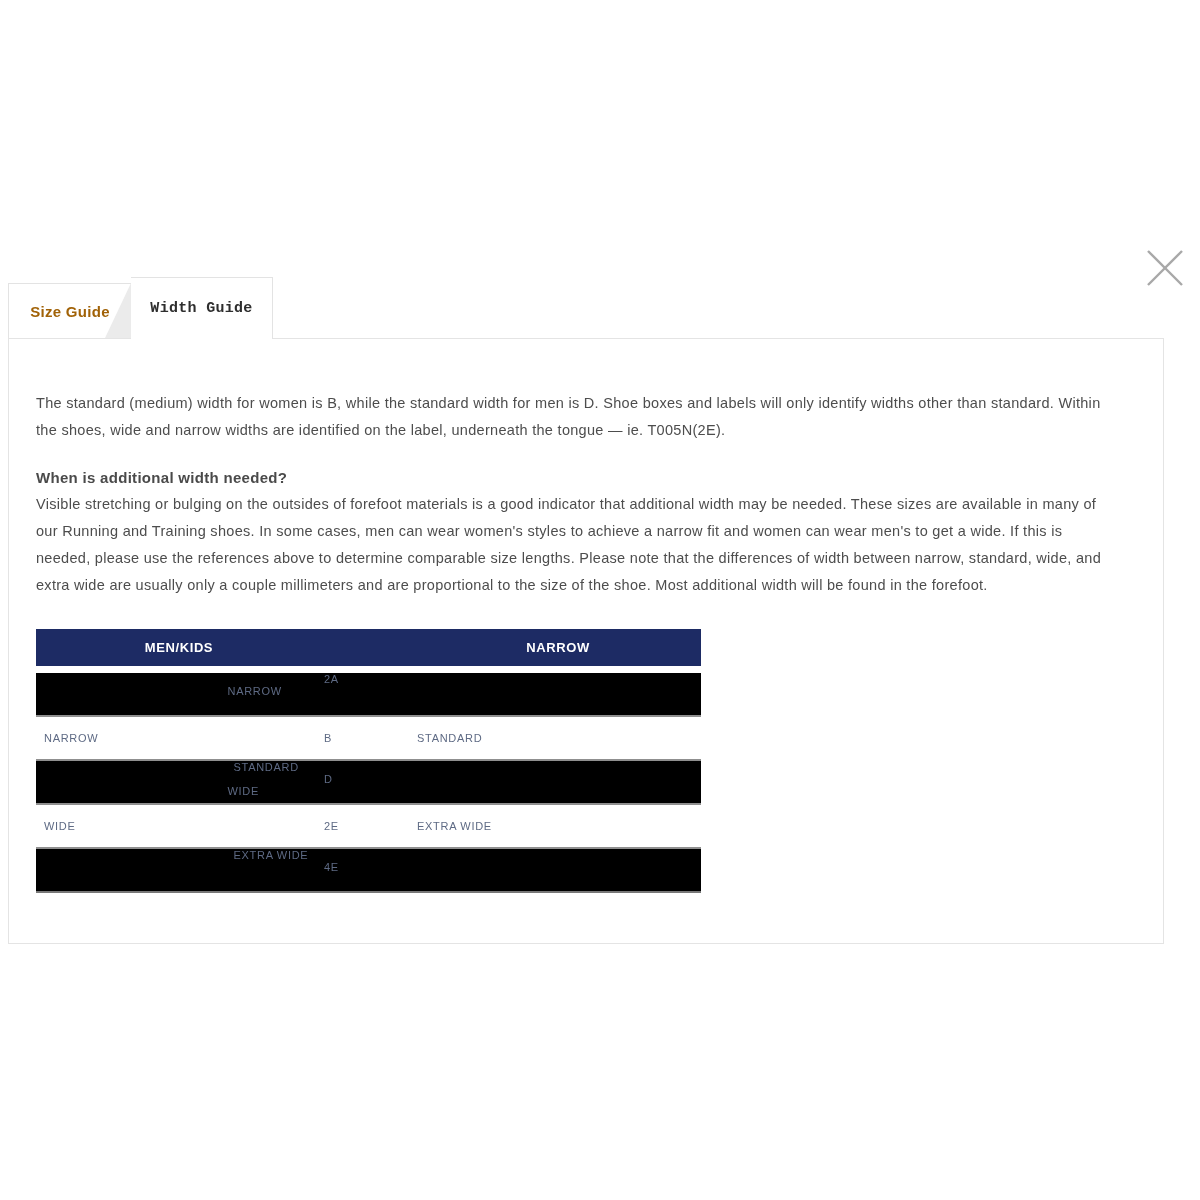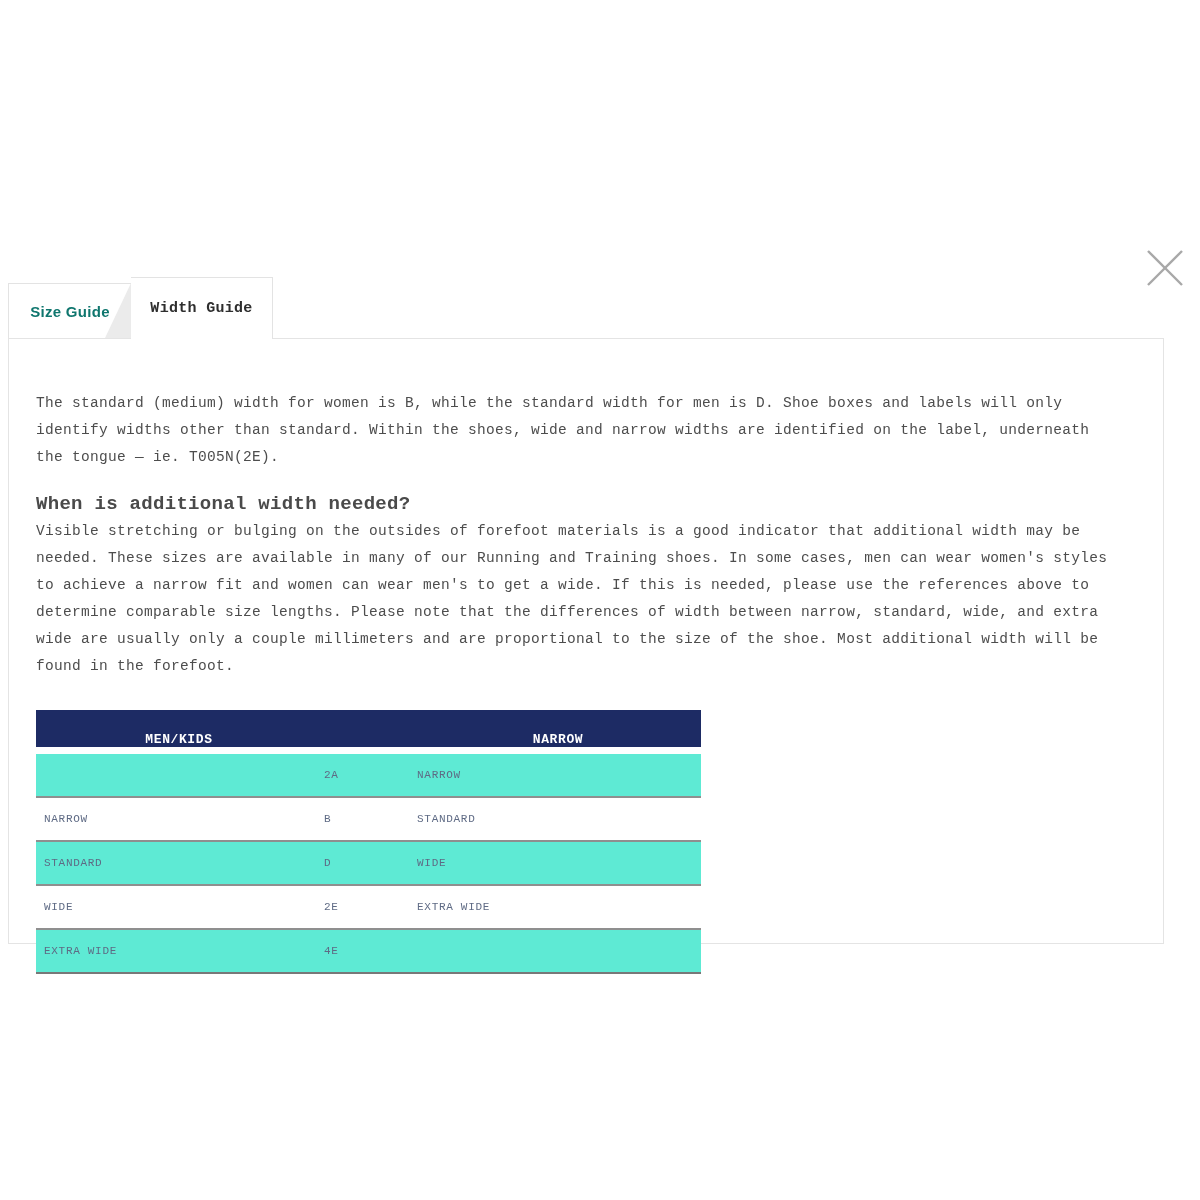--- a/index.html
+++ b/index.html
@@ -25,21 +25,21 @@
     position: absolute; background: #ffffff;
     display: flex; align-items: center; justify-content: center;
     font-size: 15px; font-weight: 700; color: #2e2e2e;
     letter-spacing: 0.3px; cursor: pointer;
   }
   .tab-inactive {
     left: 8px; top: 283px; width: 123px; height: 55px;
     border-top: 1px solid #e3e3e3;
     border-left: 1px solid #e3e3e3;
     z-index: 1;
-    color: #0f766e;
+    color: #a16207;
   }
   .tab-active {
     left: 131px; top: 277px; width: 142px; height: 62px;
     border-top: 1px solid #e3e3e3;
     border-right: 1px solid #e3e3e3;
     z-index: 3;
     font-family: Liberation Mono, monospace;
   }
   .tab-fold {
     position: absolute; left: 105px; top: 283px;
@@ -50,46 +50,46 @@
   }
 
   
   .panel {
     position: absolute; left: 8px; top: 338px;
     width: 1156px; height: 606px;
     background: #ffffff;
     border: 1px solid #e4e4e4;
     z-index: 0;
   }
-  .panel-inner { padding: 51px 54px 0 27px; font-family: Liberation Mono, monospace; }
+  .panel-inner { padding: 51px 54px 0 27px; }
 
   .intro-text, .section-body {
     font-size: 14.5px; line-height: 27px;
     color: #4d4d4d; letter-spacing: 0.3px;
   }
   .intro-text { margin-bottom: 20px; }
   .section-heading {
-    font-size: 19px; line-height: 27px; font-weight: 700;
+    font-size: 15px; line-height: 27px; font-weight: 700;
     color: #4a4a4a; letter-spacing: 0.3px;
   }
 
   
   .width-table { width: 665px; margin-top: 30px; }
   .wt-header {
-    display: flex; height: 37px; align-items: flex-end;
+    display: flex; height: 37px; align-items: center;
     background: #1d2b64; color: #ffffff;
     font-size: 13px; font-weight: 700; letter-spacing: 0.6px;
   }
   .wt-spacer { height: 7px; }
   .wt-row {
     display: flex; height: 44px; align-items: center;
     border-bottom: 2px solid #8f8f8f;
     font-size: 11px; color: #5e6a84; letter-spacing: 0.7px;
   }
-  .wt-row.shaded { background: #5eead4; }
+  .wt-row.shaded { background: #000000; flex-direction: column; }
   .wt-row:last-child { border-bottom: 2px solid #787878; }
   .col-menkids { width: 43%; }
   .col-code    { width: 14%; }
   .col-women   { width: 43%; }
   .wt-header .col-menkids, .wt-header .col-women { text-align: center; }
   .wt-row .col-menkids { padding-left: 8px; }
   .wt-row .col-code    { padding-left: 2px; }
   .wt-row .col-women   { padding-left: 2px; }
 </style>
 </head>

